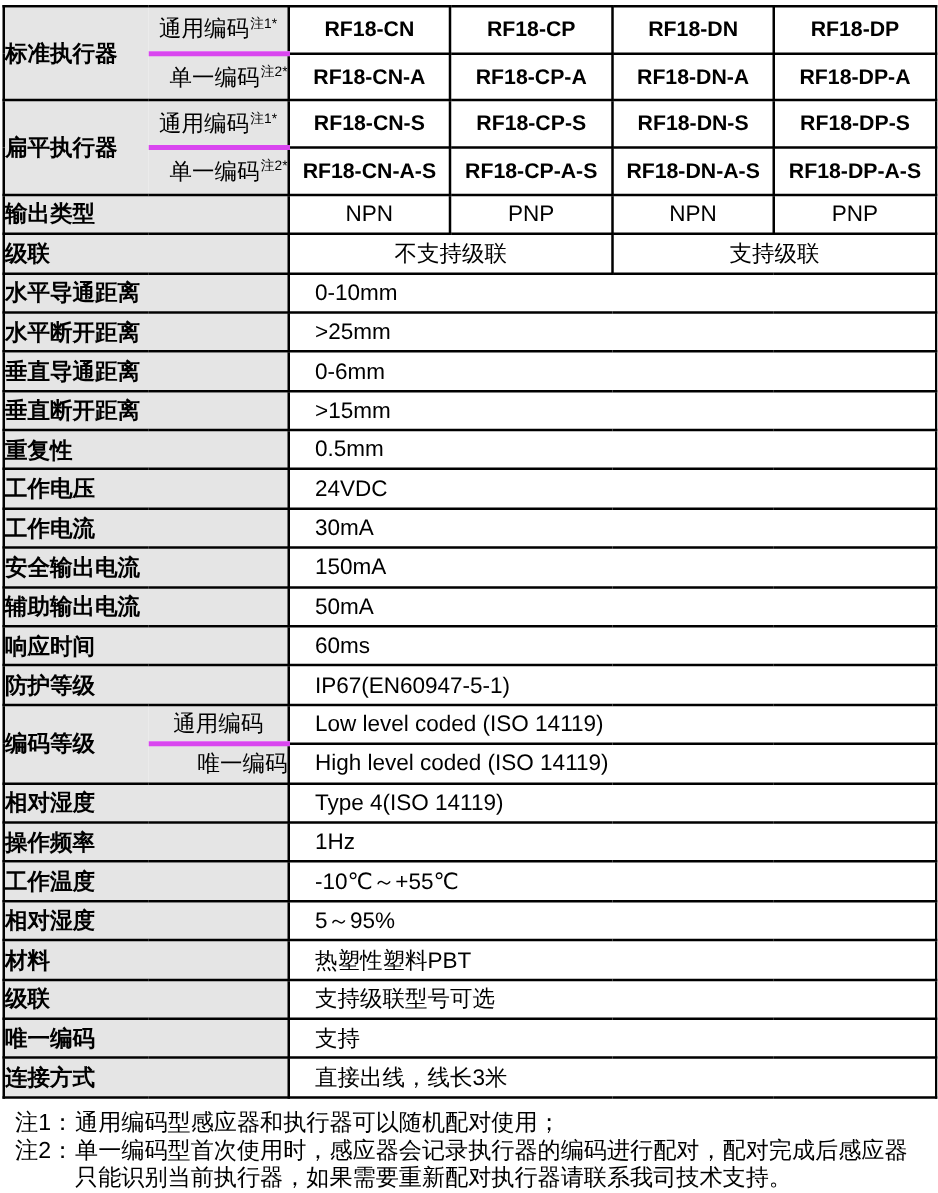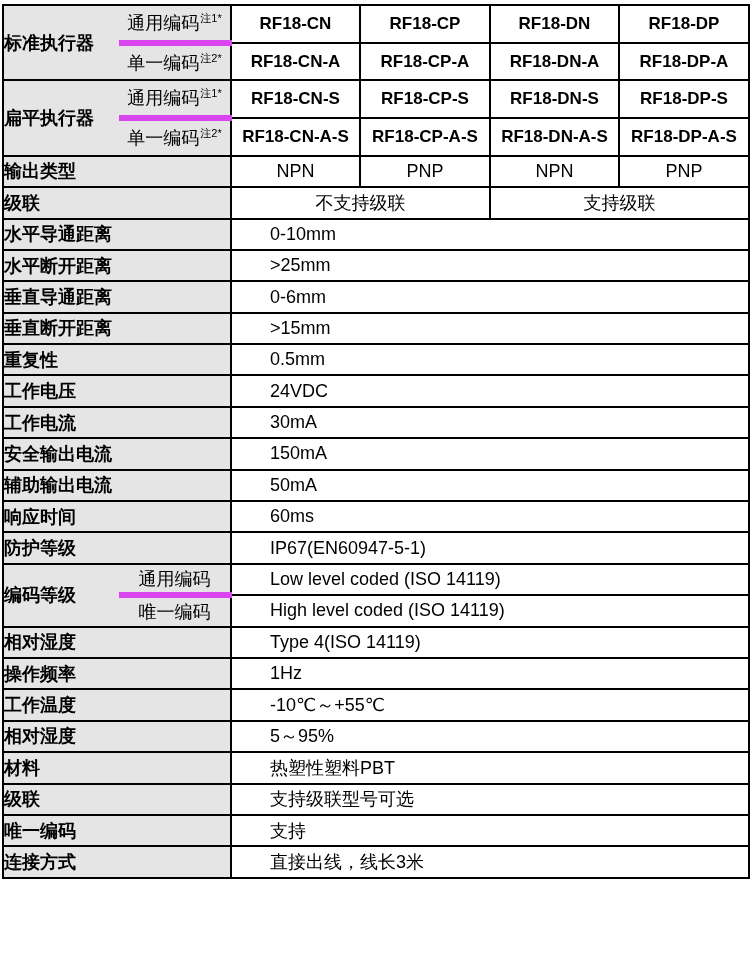--- a/index.html
+++ b/index.html
@@ -34,29 +34,29 @@
     border-right: none;
   }
   .sub {
     background: #e5e5e5;
     text-align: center;
     font-weight: normal;
     border-left: none;
   }
   .sub sup { font-size: 11px; font-weight: normal; margin-left: 1px; }
   .subt { border-bottom: 1px solid #000; }
-  .subb { border-top: 6px solid #d946ef; }
+  .subb { border-top: 4px solid #d946ef; text-align: right; }
 
   .model { font-weight: bold; text-align: center; font-size: 17px; }
 
   .lbl {
     background: #e5e5e5;
     font-weight: bold;
   }
-  .val  { padding-left: 38px; }
+  .val  { padding-left: 20px; }
   .valc { text-align: center; }
 
   .notes {
     margin: 8px 8px 0 10px;
     font-size: 18.5px;
     line-height: 22px;
   }
   .note { display: flex; }
   .note .tag { flex: 0 0 48px; }
   .note .txt { flex: 1; white-space: normal; }
@@ -205,13 +205,23 @@
           <td class="lbl" colspan="2">唯一编码</td>
           <td class="val" colspan="4">支持</td>
         </tr>
       <tr class="s">
           <td class="lbl" colspan="2">连接方式</td>
           <td class="val" colspan="4">直接出线，线长3米</td>
         </tr>
     </tbody>
   </table>
 
+  <div class="notes">
+    <div class="note">
+      <span class="tag">注1：</span>
+      <span class="txt">通用编码型感应器和执行器可以随机配对使用；</span>
+    </div>
+    <div class="note">
+      <span class="tag">注2：</span>
+      <span class="txt">单一编码型首次使用时，感应器会记录执行器的编码进行配对，配对完成后感应器只能识别当前执行器，如果需要重新配对执行器请联系我司技术支持。</span>
+    </div>
+  </div>
 </div>
 
 </body></html>

